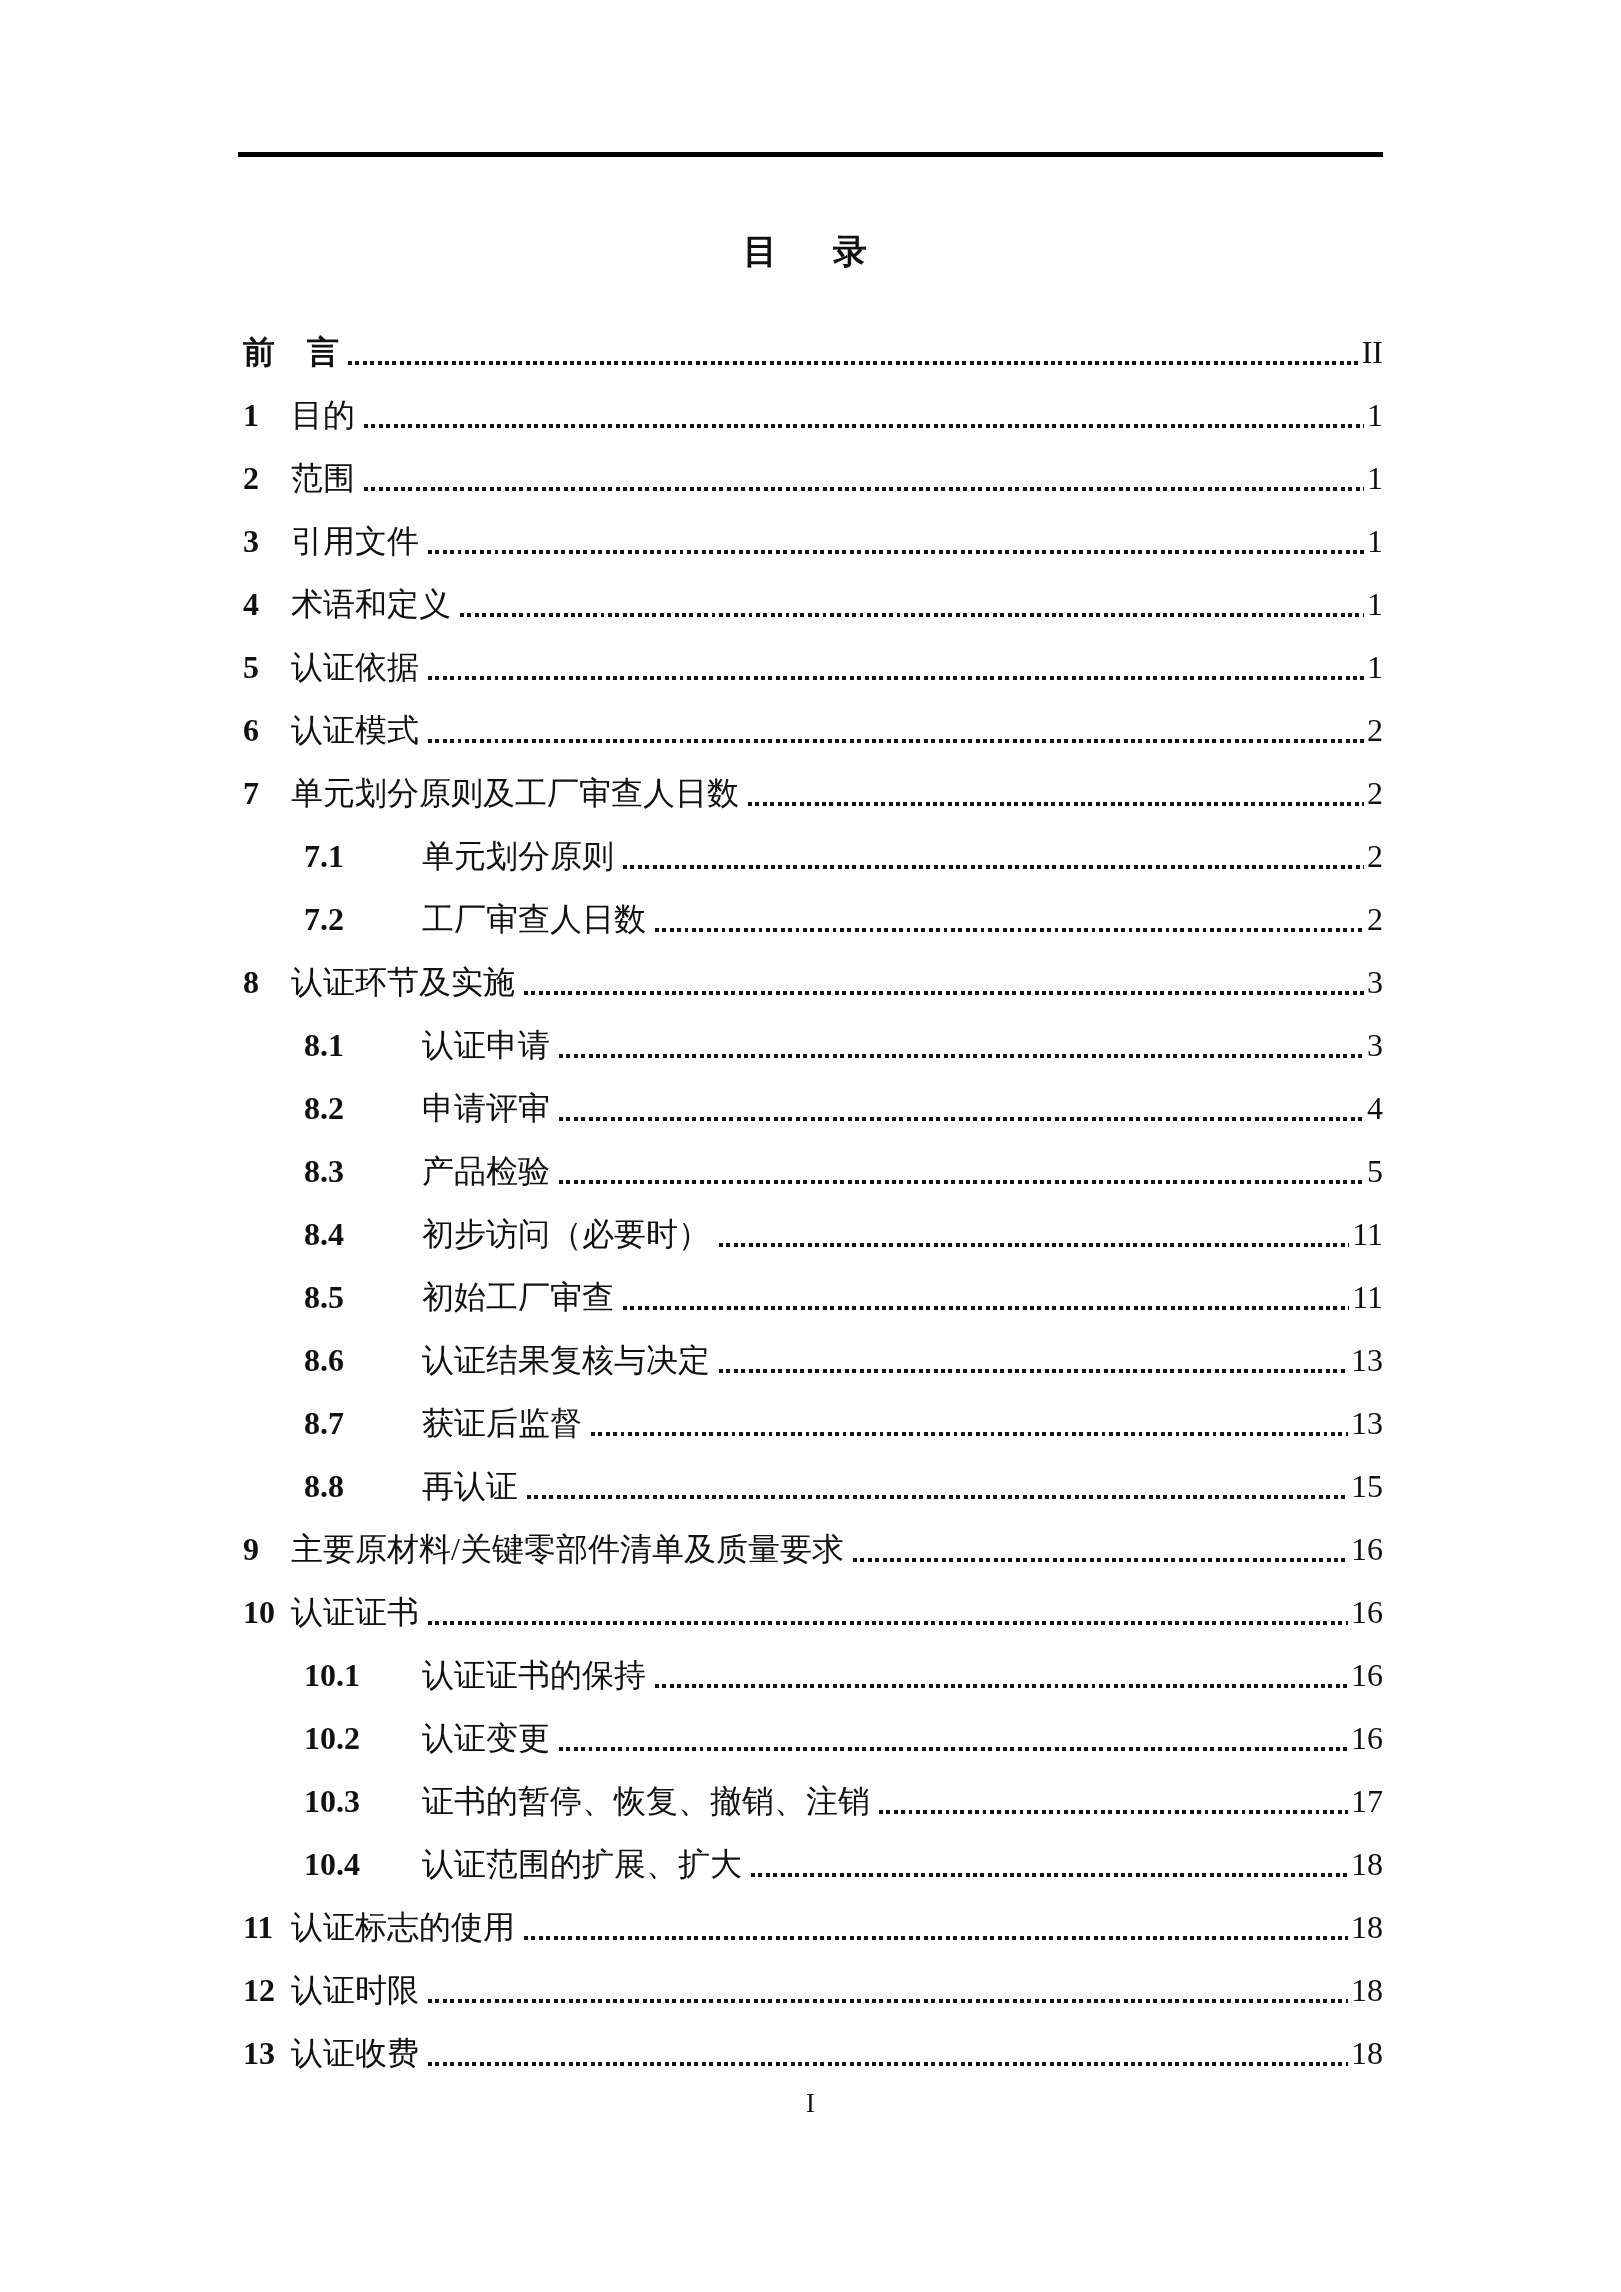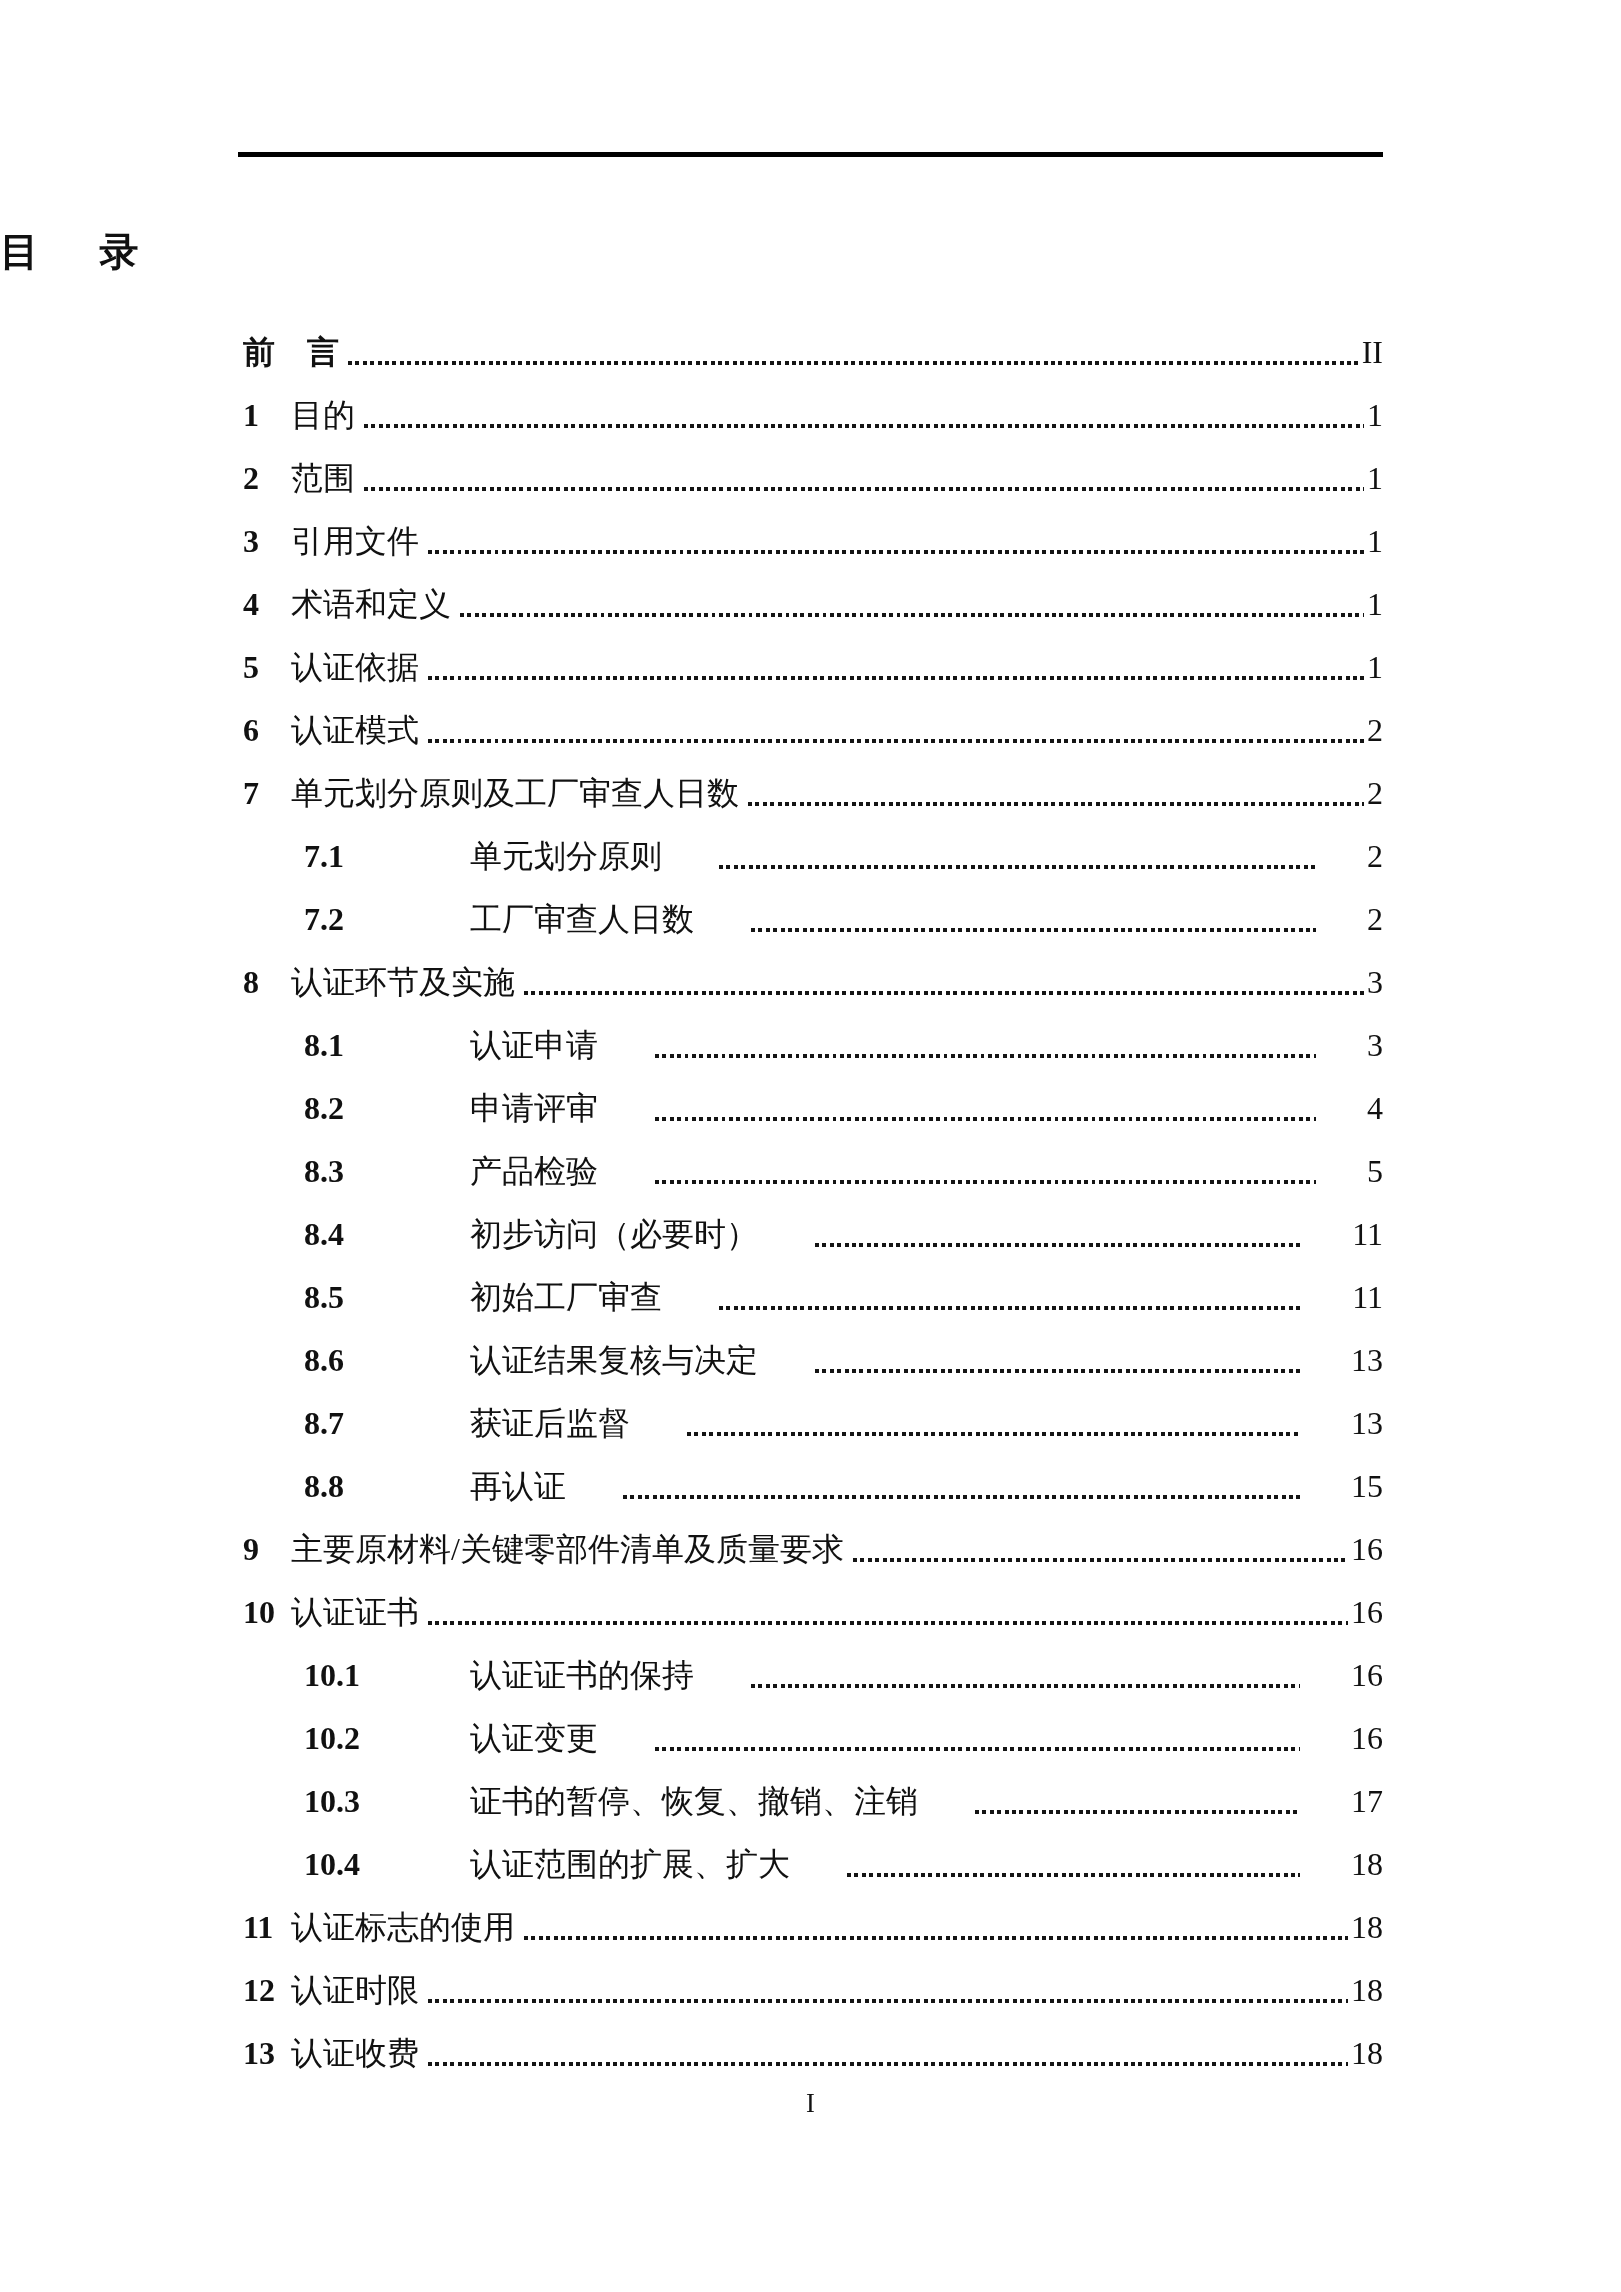--- a/index.html
+++ b/index.html
@@ -19,32 +19,32 @@
   }
   .hb { font-weight:bold; }
   .vlabel { margin-left:31px; }
   .rule {
     position:absolute; top:152px; left:238px;
     width:1145px; height:4.9px; background:#000000;
   }
   
   .doc-title {
     position:absolute; top:227px; left:0; width:100%;
-    font-size:39px; line-height:49px;
+    text-align:center; font-size:34px; line-height:49px;
     font-weight:bold; letter-spacing:10.8px;
   }
   
   .toc { position:absolute; left:243px; top:321px; width:1140px; }
   .row {
     display:flex; align-items:center;
     height:63px; font-size:32px; white-space:nowrap;
   }
   .num { display:inline-block;font-weight:bold; }
   .lvl1 .num { min-width:48px; }
-  .lvl2 { padding-left:61px;gap:48px; }
+  .lvl2 { padding-left:61px; }
   .lvl2 .num { min-width:118px; }
   .dots {
     flex:1 1 auto; height:3.9px;
     margin:0 2.9px 0 8.8px;
     position:relative; top:10.8px;
     background:repeating-linear-gradient(to right,#141414 0 3.9px,transparent 3.9px 7.4px);
   }
   .pg { text-align:right; }
   
   .footer {

